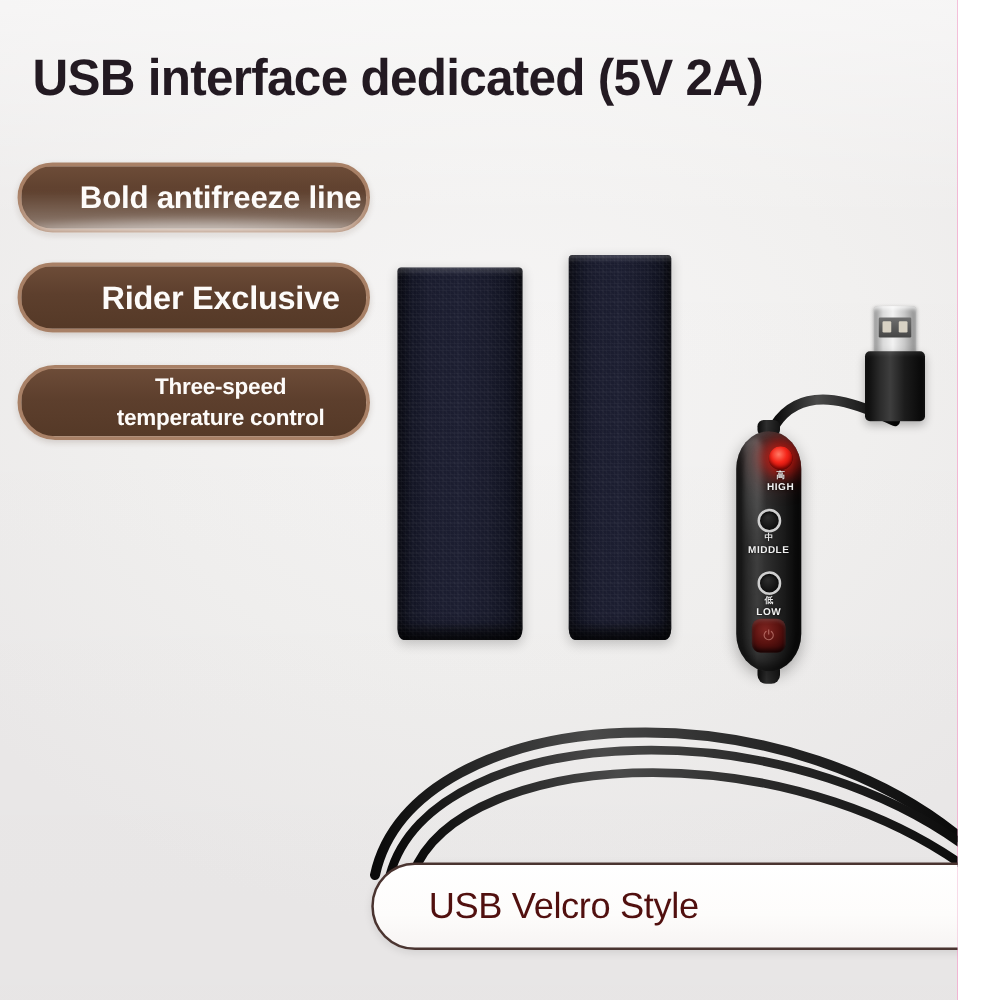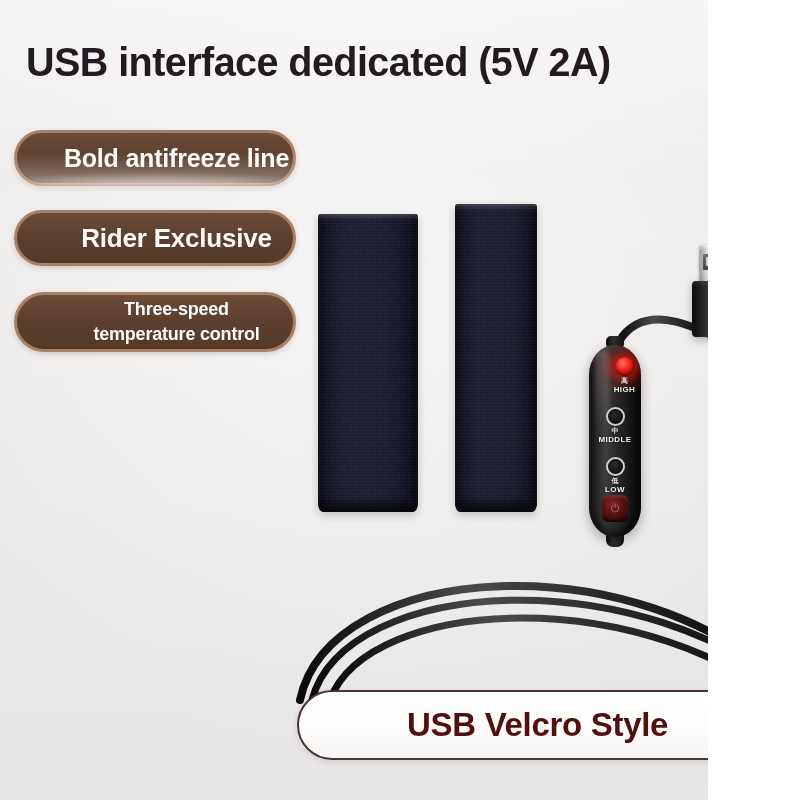--- a/index.html
+++ b/index.html
@@ -2,21 +2,21 @@
 <html><head>
 <meta charset="utf-8">
 <style>
   html, body {
     margin: 0;
     padding: 0;
     background: #ffffff;
   }
   #stage {
     position: relative;
-    width: 708px;
+    width: 766px;
     height: 800px;
     overflow: hidden;
     background: #ec4899;
     font-family: "Liberation Sans", sans-serif;
   }
 
   
   #bg-wash {
     position: absolute;
     inset: 0;
@@ -279,23 +279,23 @@
     box-sizing: border-box;
     border: 2px solid #4a3430;
     border-radius: 36px;
     background: linear-gradient(180deg,#ffffff 0%,#fdfcfb 60%,#f7f4f3 100%);
     display: flex;
     align-items: center;
     justify-content: flex-start;
     box-shadow: 0 2px 7px rgba(0,0,0,0.10);
   }
   #banner-text {
-    margin-left: 108px;
-    font-size: 33px;
-    font-weight: 700;
+    margin-left: 44px;
+    font-size: 29px;
+    font-weight: 400;
     color: #51100f;
     letter-spacing: -0.3px;
   }
 </style>
 </head>
 <body>
 
 <div id="stage">
 
   <div id="bg-wash"></div>

